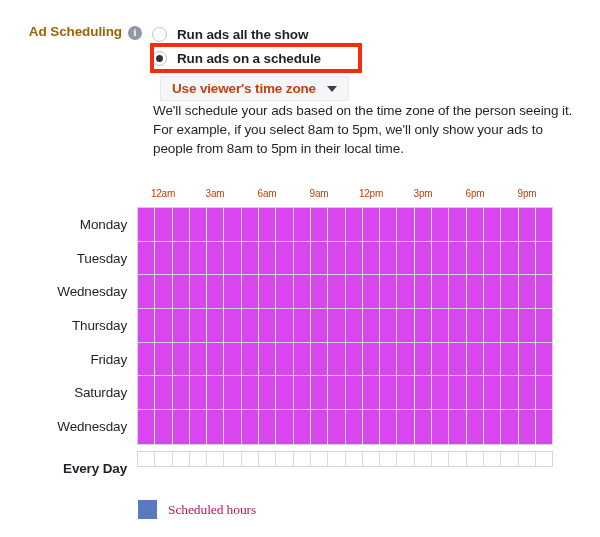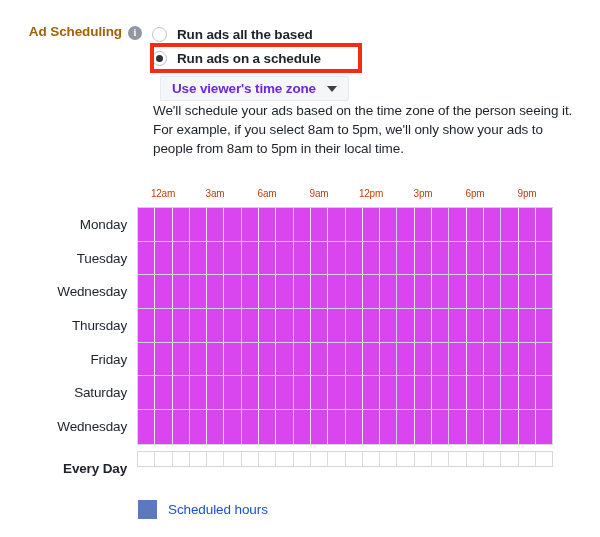--- a/index.html
+++ b/index.html
@@ -110,21 +110,21 @@
     align-items: center;
     gap: 11px;
     background: #f5f6f7;
     border: 1px solid #e8eaed;
     border-radius: 2px;
     cursor: pointer;
   }
   #timezone-label {
     font-size: 13.5px;
     font-weight: bold;
-    color: #6d28d9;
+    color: #c2410c;
     letter-spacing: -0.15px;
     white-space: nowrap;
   }
   #dropdown-caret {
     width: 0; height: 0;
     border-left: 5.5px solid transparent;
     border-right: 5.5px solid transparent;
     border-top: 6px solid #3b4046;
   }
 
@@ -238,34 +238,35 @@
     align-items: center;
     gap: 11px;
   }
   #legend-swatch {
     width: 19px;
     height: 19px;
     background: #5b79bd;
   }
   #legend-label {
     font-size: 13.5px;
-    color: #1d4ed8;
+    color: #be185d;
     letter-spacing: -0.1px;
+    font-family: Liberation Serif, serif;
   }
 </style>
 </head>
 <body>
 
 <div id="section-label">Ad Scheduling</div>
 
 <div id="info-icon">i</div>
 
 <div class="radio-row" id="radio-row-all">
   <span class="radio-mark"></span>
-  <span class="radio-label">Run ads all the based</span>
+  <span class="radio-label">Run ads all the show</span>
 </div>
 
 <div class="radio-row" id="radio-row-sched">
   <span class="radio-mark checked"></span>
   <span class="radio-label">Run ads on a schedule</span>
 </div>
 
 <div id="highlight-box" style="border-color: rgb(245, 45, 16);"></div>
 
 <div id="timezone-dropdown">

